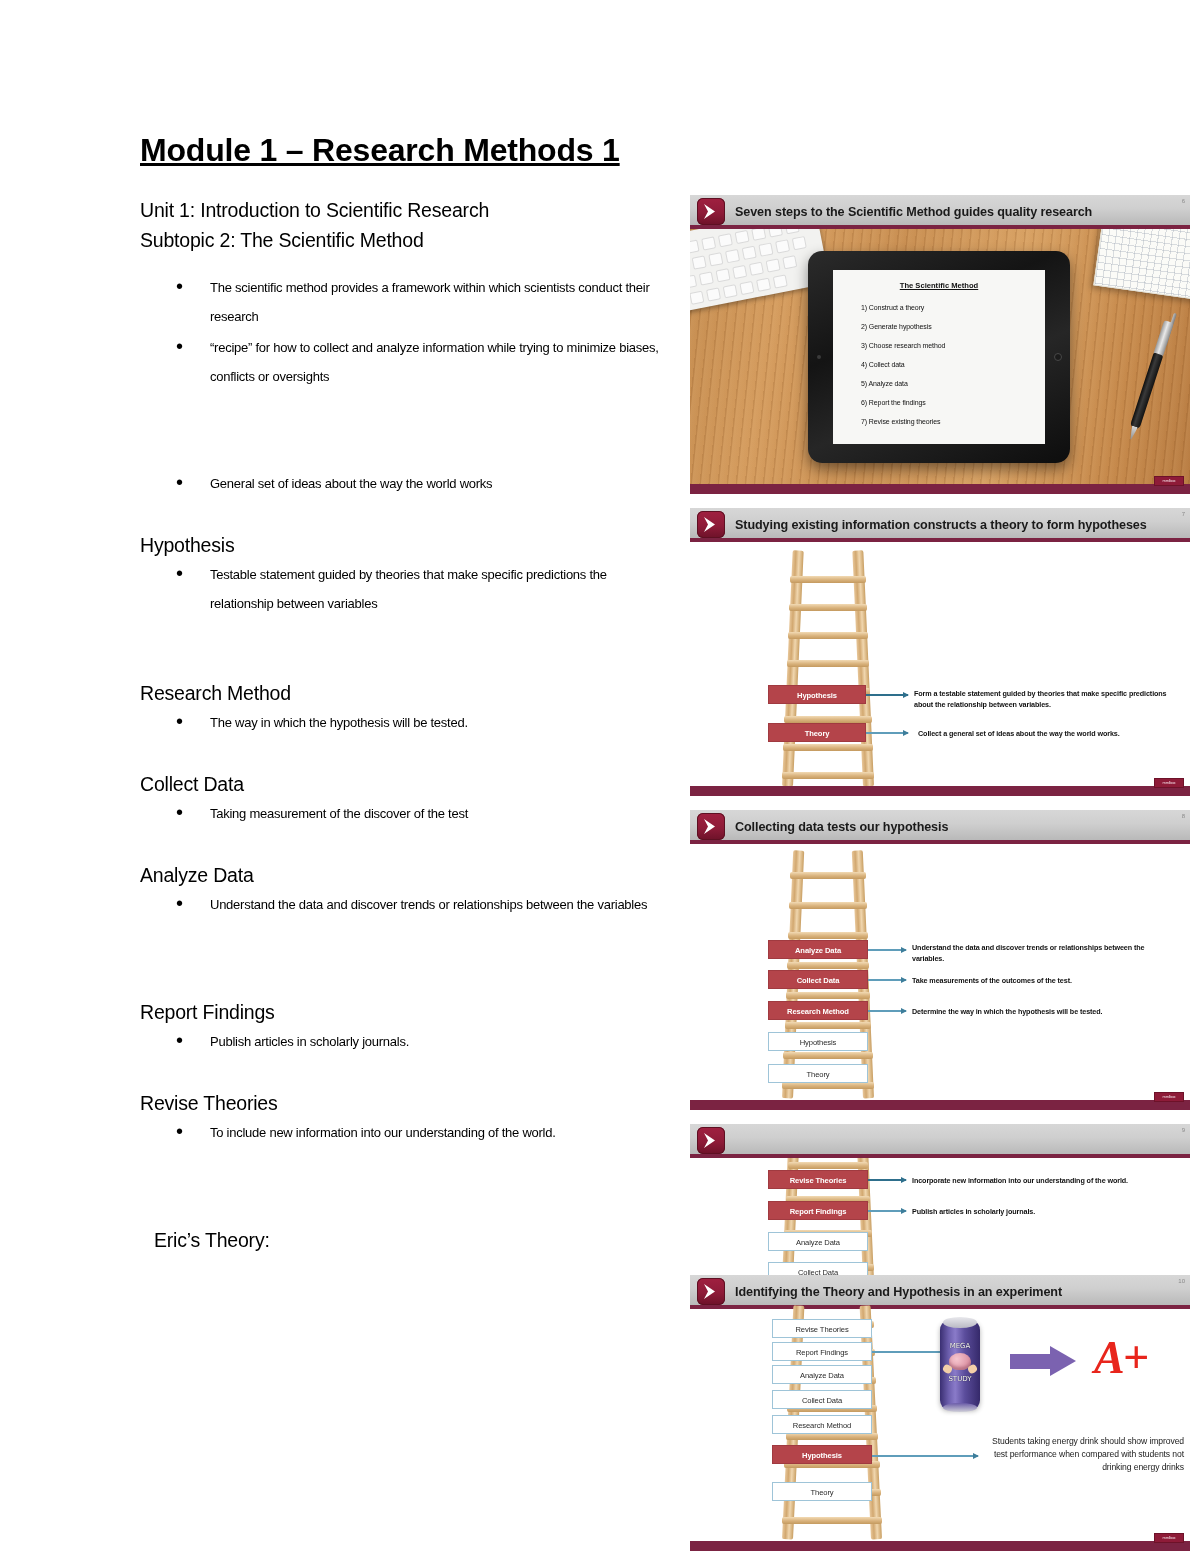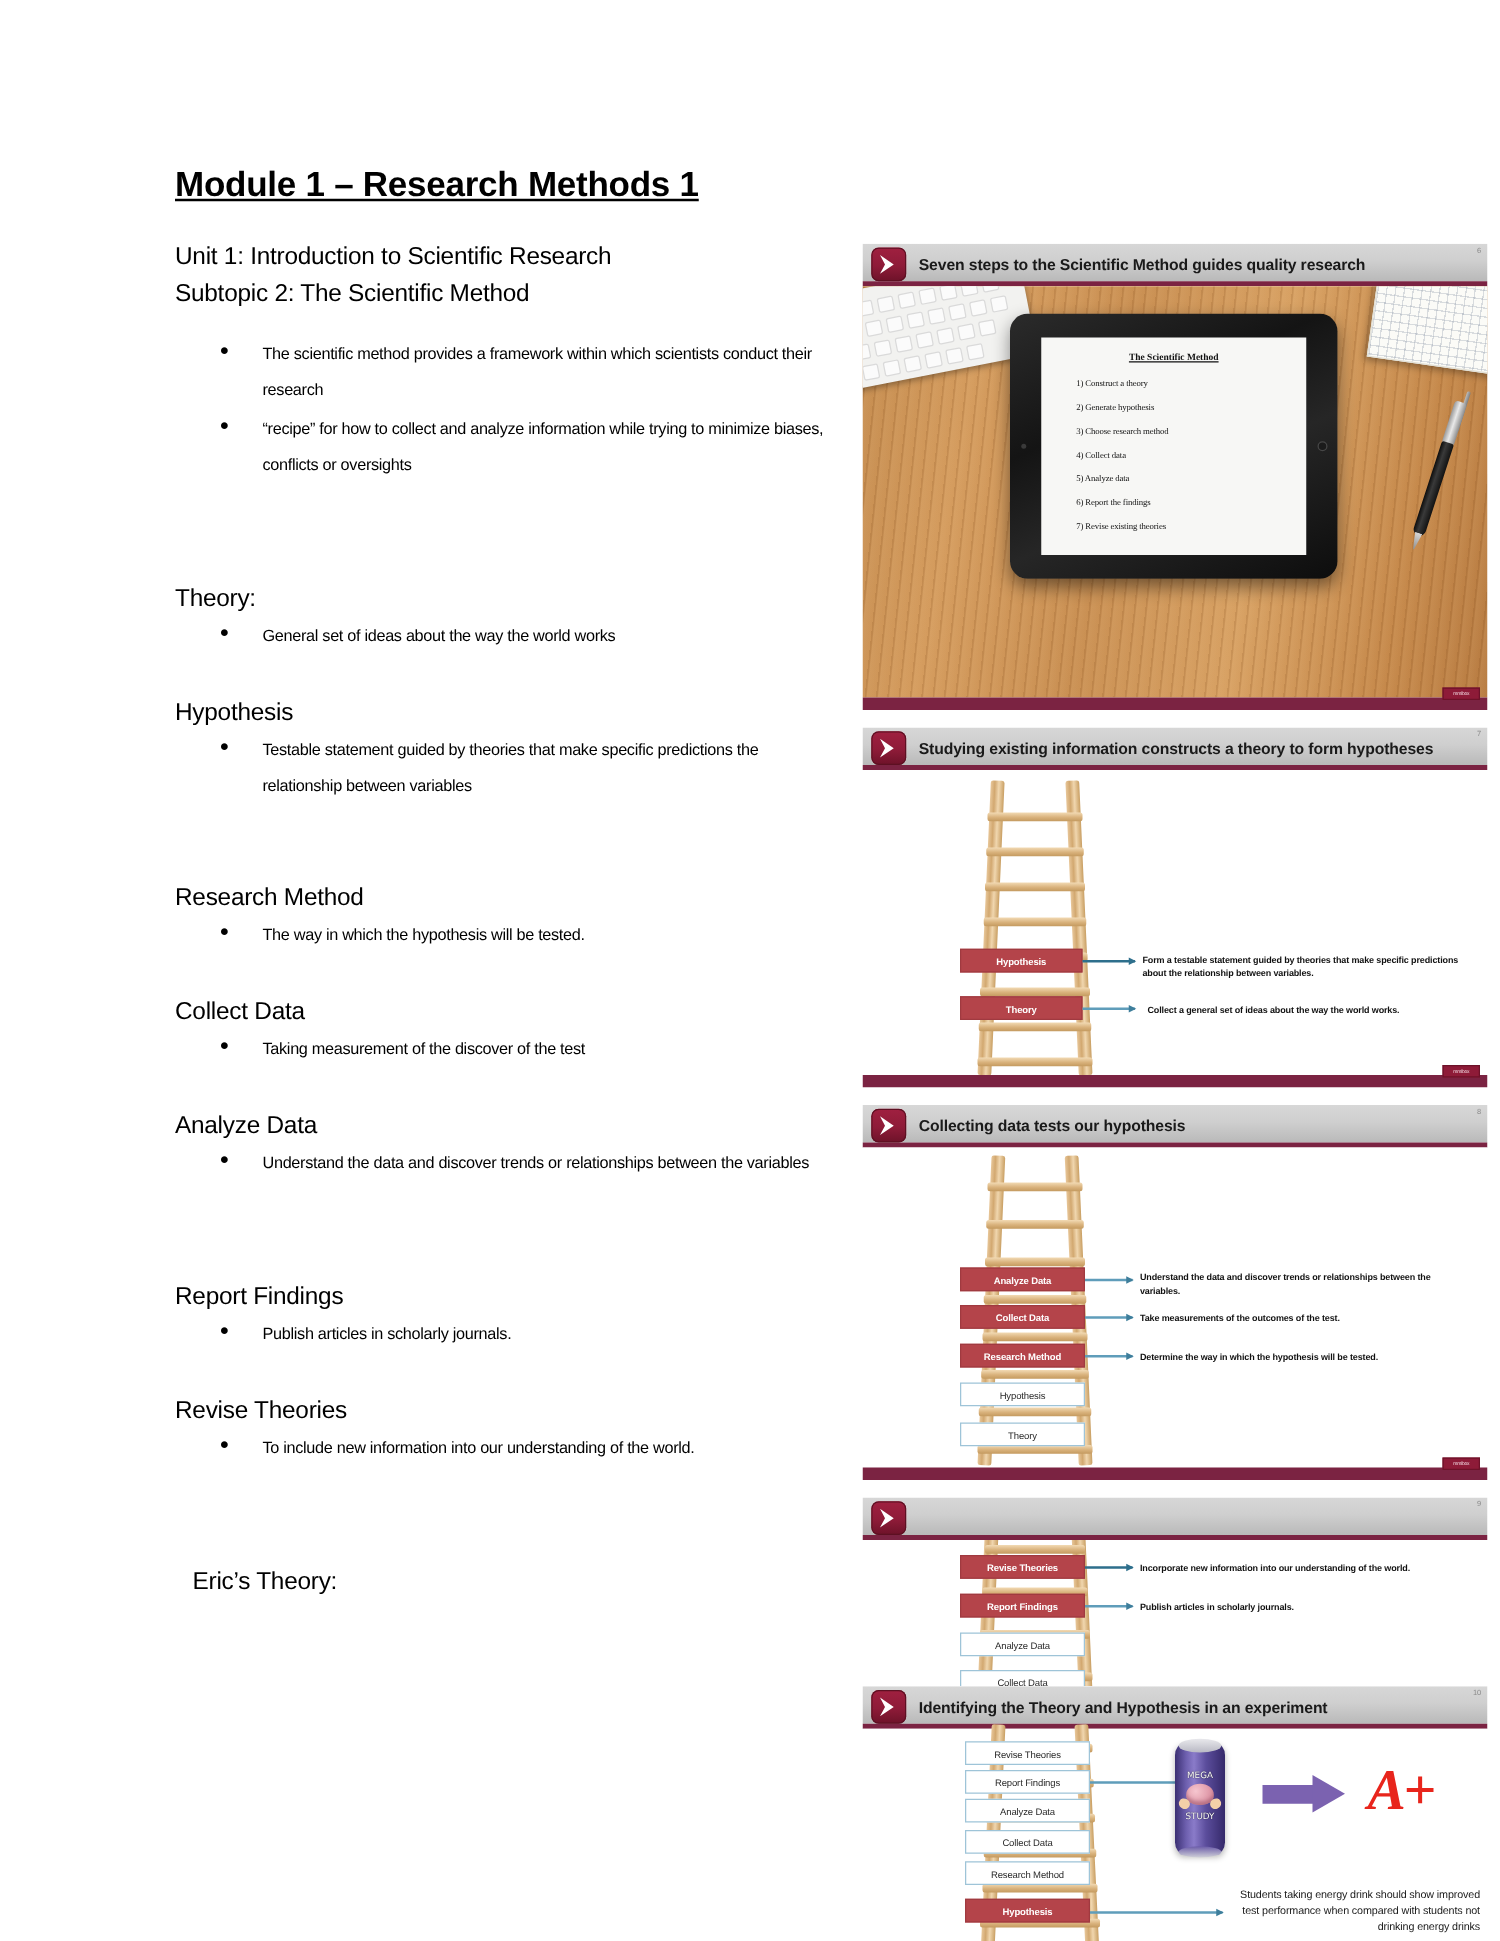--- a/index.html
+++ b/index.html
@@ -13,21 +13,21 @@
     overflow:hidden;
   }
 
   
   .notes {
     position:absolute;
     left:140px; top:132px;
     width:530px;
   }
   .doc-title {
-    font-size:28px;
+    font-size:32px;
     font-weight:bold;
     text-decoration:underline;
     letter-spacing:-0.2px;
     margin:0 0 26px 0;
   }
   .line {
     font-size:19.5px;
     line-height:30px;
     margin:0;
     letter-spacing:-0.2px;
@@ -121,22 +121,22 @@
     font-size:4px;
     color:#f0d8e0;
     text-align:center;
     line-height:8px;
     letter-spacing:-0.2px;
     overflow:hidden;
   }
   .slide-body { position:relative; background:#fff; }
 
   
-  .desk { position:relative; width:500px; height:329px; overflow:hidden;
-          background:linear-gradient(100deg,#c48b4e 0%, #d49b5d 18%, #c98f52 40%, #d7a062 62%, #c5884a 85%, #b87c42 100%);font-family:Liberation Serif, serif; }
+  .desk { position:relative; width:500px; height:255px; overflow:hidden;
+          background:linear-gradient(100deg,#c48b4e 0%, #d49b5d 18%, #c98f52 40%, #d7a062 62%, #c5884a 85%, #b87c42 100%); }
   .wood-grain { position:absolute; inset:0;
      background:repeating-linear-gradient(96deg, rgba(120,70,25,.16) 0px, rgba(120,70,25,.16) 1px, rgba(255,225,180,.08) 2px, rgba(255,225,180,.0) 9px); }
   .keyboard {
     position:absolute; left:-26px; top:-8px;
     width:160px; height:78px;
     background:#f2f2f0;
     transform:rotate(-11deg);
     border-radius:3px;
     box-shadow:0 2px 5px rgba(0,0,0,.35);
   }
@@ -340,21 +340,20 @@
   <div class="line">Unit 1: Introduction to Scientific Research</div>
   <div class="line">Subtopic 2: The Scientific Method</div>
 
   <div class="gap-s"></div>
   <ul class="bl">
     <li>The scientific method provides a framework within which scientists conduct their research</li>
     <li>“recipe” for how to collect and analyze information while trying to minimize biases, conflicts or oversights</li>
   </ul>
 
   <div class="gap-xl"></div>
-  <div class="heading">Theory:</div>
   <ul class="bl">
     <li>General set of ideas about the way the world works</li>
   </ul>
 
   <div class="gap-m"></div>
   <div class="heading">Hypothesis</div>
   <ul class="bl">
     <li>Testable statement guided by theories that make specific predictions the relationship between variables</li>
   </ul>
 

